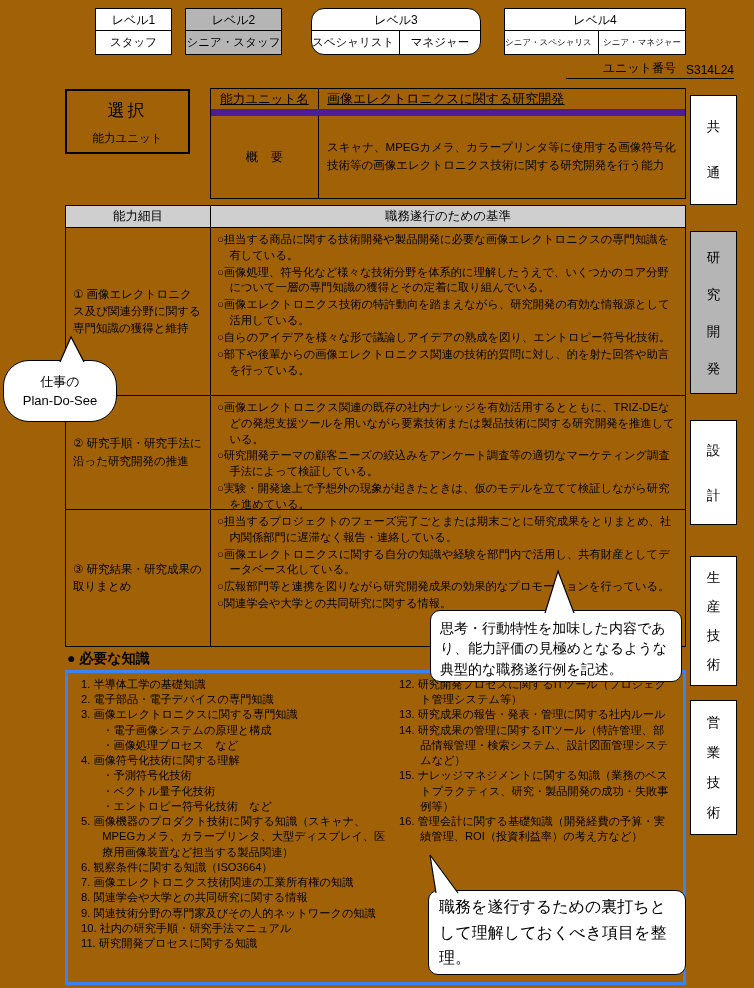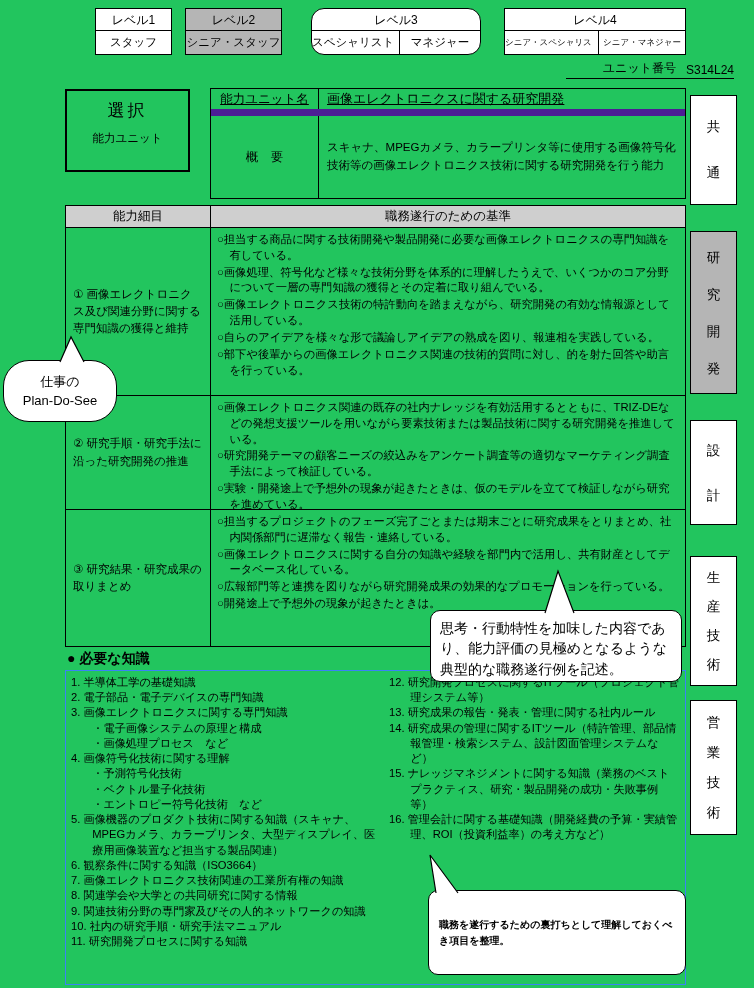--- a/index.html
+++ b/index.html
@@ -1,36 +1,36 @@
 <!DOCTYPE html>
 <html><head>
 <meta charset="utf-8">
 <style>
   html,body{margin:0;padding:0;background:#fff;}
-  .page{position:relative;width:754px;height:988px;background:#22c55e;color:#000;
+  .page{position:relative;width:754px;height:988px;background:#a16207;color:#000;
         font-family:"Liberation Sans","DejaVu Sans",sans-serif;overflow:hidden;}
   *{box-sizing:border-box;}
 
   
   .lv{position:absolute;top:8px;border:1px solid #000;background:#fff;text-align:center;}
   .lv-name{height:22px;line-height:22px;font-size:12px;border-bottom:1px solid #000;}
   .lv-roles{display:flex;height:23px;}
   .lv-role{flex:1;line-height:23px;font-size:11.5px;overflow:hidden;white-space:nowrap;}
   .lv-role + .lv-role{border-left:1px solid #000;margin-left:7px;}
   .lv.gray{background:#b5b5b5;}
   #lv1{left:95px;width:77px;}
   #lv2{left:185px;width:97px;}
   #lv3{left:311px;width:170px;border-radius:13px;}
   #lv4{left:504px;width:182px;}
   #lv4 .lv-role{font-size:8.5px;}
 
   .unit-no{position:absolute;left:566px;top:60px;width:168px;height:19px;border-bottom:1px solid #000;
            font-size:12px;display:flex;justify-content:flex-end;gap:10px;align-items:flex-end;padding-bottom:1px;}
 
-  .select-box{position:absolute;left:65px;top:89px;width:125px;height:83px;border:2px solid #000;text-align:center;}
+  .select-box{position:absolute;left:65px;top:89px;width:125px;height:65px;border:2px solid #000;text-align:center;}
   .select-title{font-size:17px;margin-top:8px;letter-spacing:3px;}
   .select-sub{font-size:11.5px;margin-top:9px;}
 
   .unit-table{position:absolute;left:210px;top:88px;width:476px;border:1px solid #000;}
   .u-row{display:flex;}
   .u-row-name{height:27px;border-bottom:7px solid #4c1d95;text-decoration:underline;}
   .u-row-summary{height:82px;}
   .u-label{width:108px;border-right:1px solid #000;display:flex;align-items:center;justify-content:center;
            font-size:12.5px;text-align:center;}
   .u-value{flex:1;display:flex;align-items:center;padding:4px 8px;}
@@ -56,34 +56,34 @@
   .c1{width:145px;border-right:1px solid #000;padding:6px 7px;display:flex;align-items:center;
       font-size:11.5px;line-height:1.5;}
   .c2{flex:1;padding:3px 6px;font-size:11.3px;}
   .std{padding-left:1.1em;text-indent:-1.1em;line-height:1.4;margin:1px 0;}
   #crow1{height:168px;}
   #crow2{height:114px;}
   #crow3{height:136px;}
 
   
   .k-title{position:absolute;left:67px;top:650px;font-size:14px;font-weight:bold;}
-  .k-box{position:absolute;left:65px;top:670px;width:621px;height:315px;border:1px solid #3b82f6;
-         display:flex;padding:4px 5px;overflow:hidden;}
+  .k-box{position:absolute;left:65px;top:670px;width:621px;height:315px;border:3px solid #3b82f6;
+         display:flex;padding:4px 13px;overflow:hidden;}
   .k-left{width:310px;}
   .k-right{flex:1;padding-left:8px;}
   .k-item{font-size:11.2px;line-height:1.36;padding-left:1.9em;text-indent:-1.9em;white-space:pre-line;}
 
   
   .callout{position:absolute;background:#fff;border:1px solid #000;z-index:5;}
   #callout1{left:3px;top:360px;width:114px;height:62px;border-radius:26px;display:flex;align-items:center;
             justify-content:center;text-align:center;font-size:13px;white-space:pre-line;line-height:1.5;}
   #callout2{left:430px;top:610px;width:252px;height:72px;border-radius:10px;padding:7px 9px;
             font-size:14px;line-height:1.45;}
   #callout3{left:428px;top:890px;width:258px;height:85px;border-radius:10px;padding:18px 10px;
-            font-size:10px;line-height:1.6;display:flex;align-items:center;font-weight:bold;}
+            font-size:16px;line-height:1.6;display:flex;align-items:center;}
   .tail{position:absolute;z-index:6;}
   #tail1{left:50px;top:335px;}
   #tail2{left:533px;top:568px;}
   #tail3{left:420px;top:852px;}
 </style>
 </head>
 <body>
 
 <div class="page">
 
@@ -156,39 +156,39 @@
     <div class="c-head">
       <div class="ch1">能力細目</div>
       <div class="ch2">職務遂行のための基準</div>
     </div>
     <div class="crow" id="crow1">
       <div class="c1">① 画像エレクトロニクス及び関連分野に関する専門知識の獲得と維持</div>
       <div class="c2">
         <div class="std">○担当する商品に関する技術開発や製品開発に必要な画像エレクトロニクスの専門知識を有している。</div>
         <div class="std">○画像処理、符号化など様々な技術分野を体系的に理解したうえで、いくつかのコア分野について一層の専門知識の獲得とその定着に取り組んでいる。</div>
         <div class="std">○画像エレクトロニクス技術の特許動向を踏まえながら、研究開発の有効な情報源として活用している。</div>
-        <div class="std">○自らのアイデアを様々な形で議論しアイデアの熟成を図り、報連相を実践している。</div>
+        <div class="std">○自らのアイデアを様々な形で議論しアイデアの熟成を図り、エントロピー符号化技術。</div>
         <div class="std">○部下や後輩からの画像エレクトロニクス関連の技術的質問に対し、的を射た回答や助言を行っている。</div>
       </div>
     </div>
     <div class="crow" id="crow2">
       <div class="c1">② 研究手順・研究手法に沿った研究開発の推進</div>
       <div class="c2">
         <div class="std">○画像エレクトロニクス関連の既存の社内ナレッジを有効活用するとともに、TRIZ-DEなどの発想支援ツールを用いながら要素技術または製品技術に関する研究開発を推進している。</div>
         <div class="std">○研究開発テーマの顧客ニーズの絞込みをアンケート調査等の適切なマーケティング調査手法によって検証している。</div>
         <div class="std">○実験・開発途上で予想外の現象が起きたときは、仮のモデルを立てて検証しながら研究を進めている。</div>
       </div>
     </div>
     <div class="crow" id="crow3">
       <div class="c1">③ 研究結果・研究成果の取りまとめ</div>
       <div class="c2">
         <div class="std">○担当するプロジェクトのフェーズ完了ごとまたは期末ごとに研究成果をとりまとめ、社内関係部門に遅滞なく報告・連絡している。</div>
         <div class="std">○画像エレクトロニクスに関する自分の知識や経験を部門内で活用し、共有財産としてデータベース化している。</div>
         <div class="std">○広報部門等と連携を図りながら研究開発成果の効果的なプロモーションを行っている。</div>
-        <div class="std">○開発途上で予想外の現象が起きたときは。</div>
+        <div class="std">○関連学会や大学との共同研究に関する情報。</div>
       </div>
     </div>
   </div>
 
   <div class="k-title">● 必要な知識</div>
   <div class="k-box">
     <div class="k-left">
       <div class="k-item">1. 半導体工学の基礎知識</div>
       <div class="k-item">2. 電子部品・電子デバイスの専門知識</div>
       <div class="k-item">3. 画像エレクトロニクスに関する専門知識

